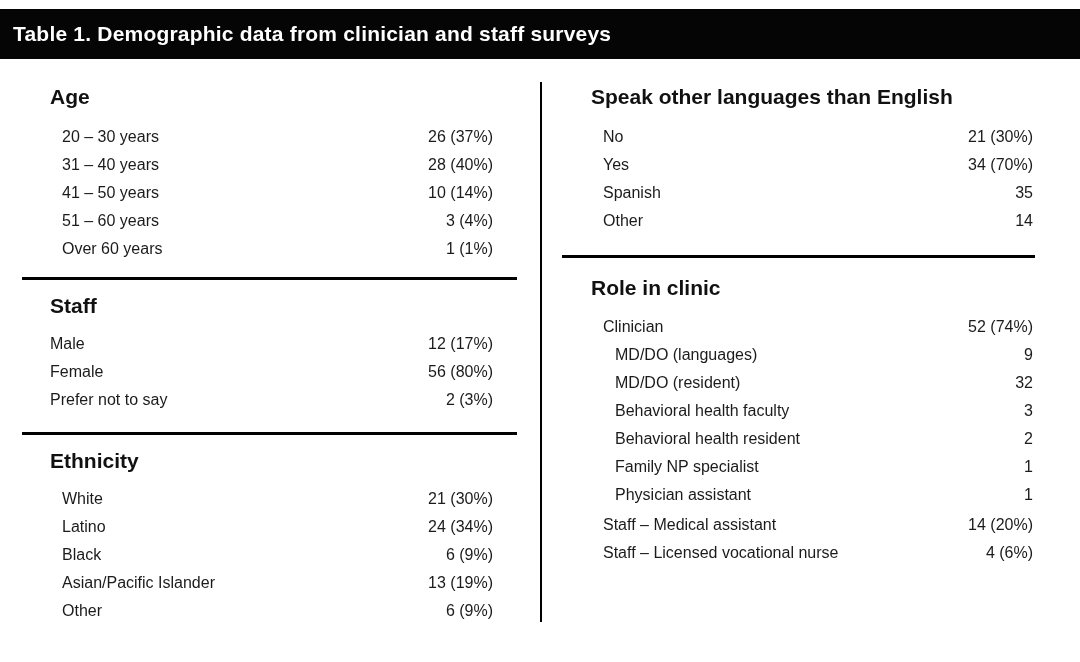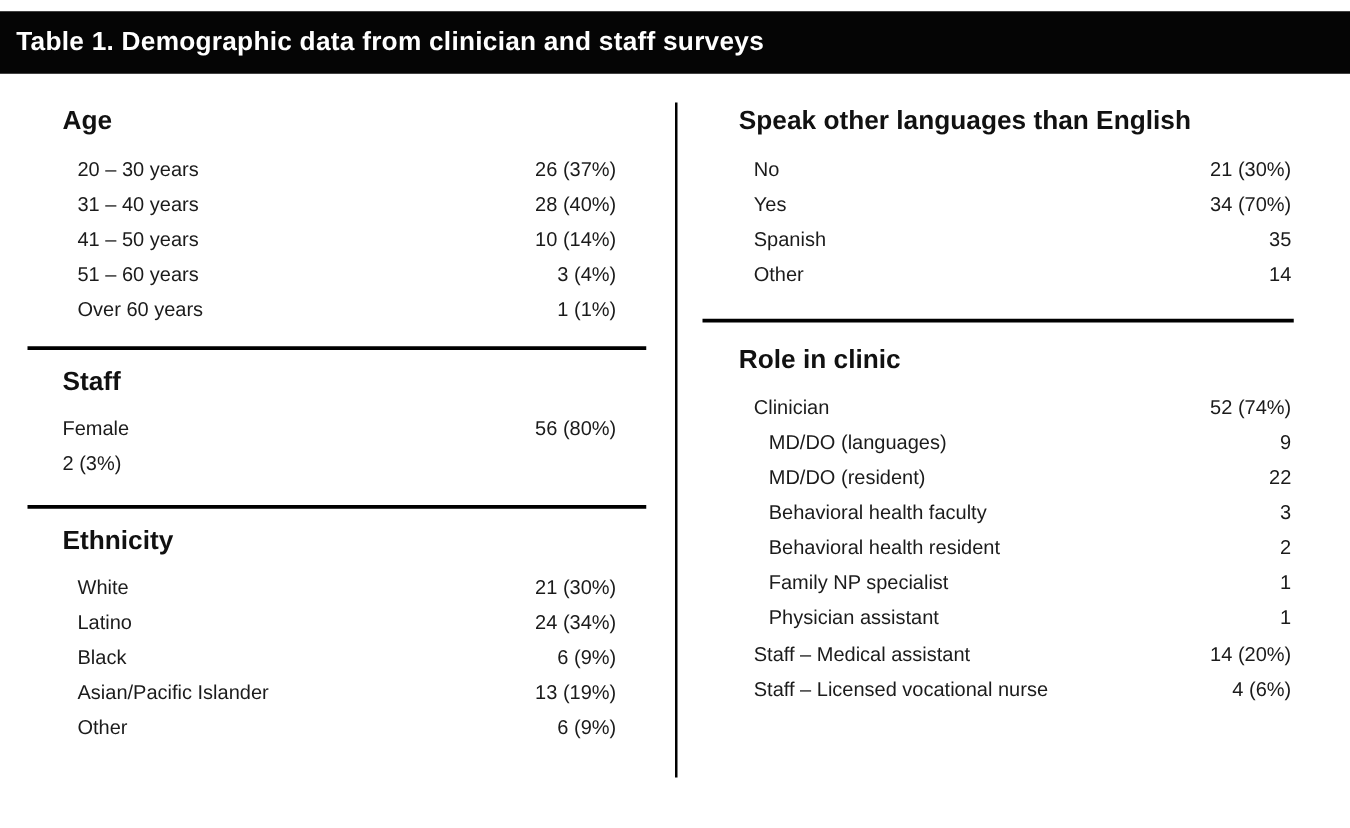--- a/index.html
+++ b/index.html
@@ -133,24 +133,29 @@
       <span class="lbl">Over 60 years</span>
       <span class="val">1 (1%)</span>
     </div>
   </div>
 
   <hr class="rule r1">
 
   <div class="sec-heading gender">Staff</div>
   <div class="rows gender">
     <div class="row">
+      <span class="lbl">Male</span>
+      <span class="val">12 (17%)</span>
+    </div>
+    <div class="row">
       <span class="lbl">Female</span>
       <span class="val">56 (80%)</span>
     </div>
     <div class="row">
+      <span class="lbl">Prefer not to say</span>
       <span class="val">2 (3%)</span>
     </div>
   </div>
 
   <hr class="rule r2">
 
   <div class="sec-heading ethnicity">Ethnicity</div>
   <div class="rows ethnicity">
     <div class="row i1">
       <span class="lbl">White</span>
@@ -205,21 +210,21 @@
     <div class="row i1">
       <span class="lbl">Clinician</span>
       <span class="val">52 (74%)</span>
     </div>
     <div class="row i2">
       <span class="lbl">MD/DO (languages)</span>
       <span class="val">9</span>
     </div>
     <div class="row i2">
       <span class="lbl">MD/DO (resident)</span>
-      <span class="val">22</span>
+      <span class="val">32</span>
     </div>
     <div class="row i2">
       <span class="lbl">Behavioral health faculty</span>
       <span class="val">3</span>
     </div>
     <div class="row i2">
       <span class="lbl">Behavioral health resident</span>
       <span class="val">2</span>
     </div>
     <div class="row i2">

